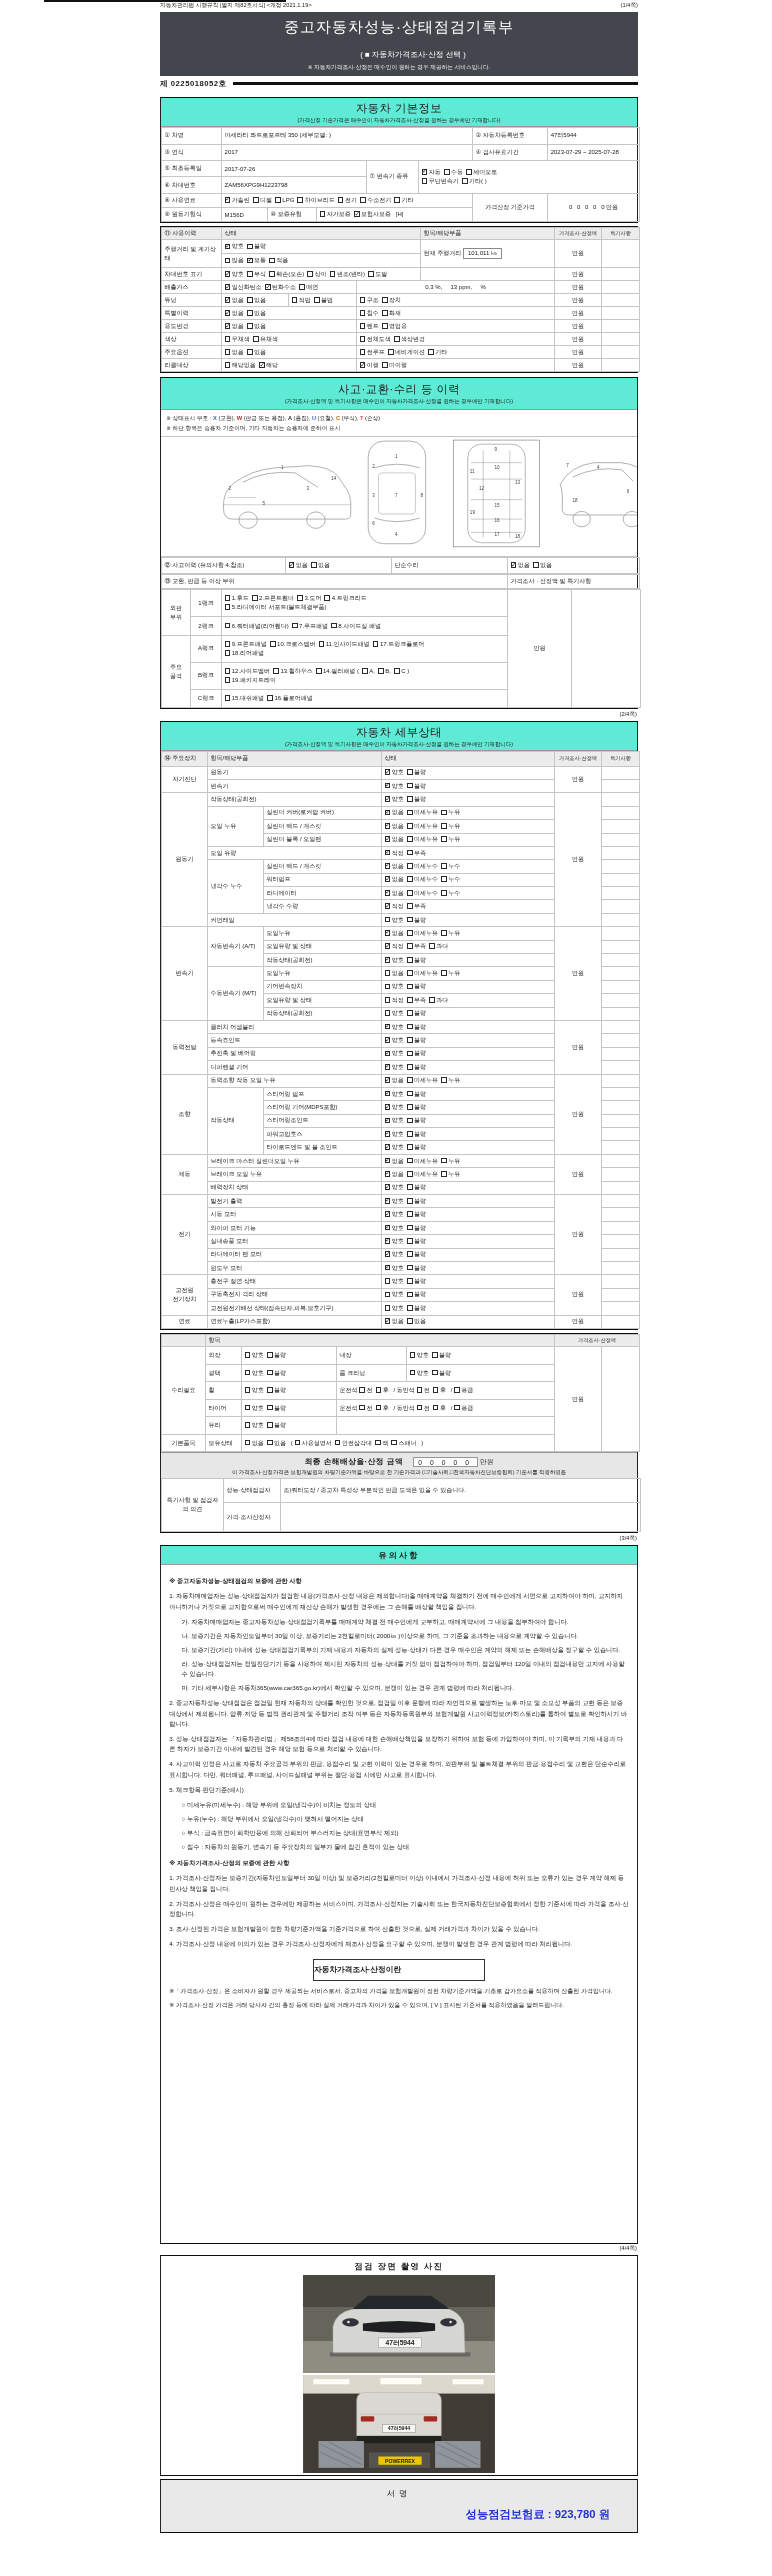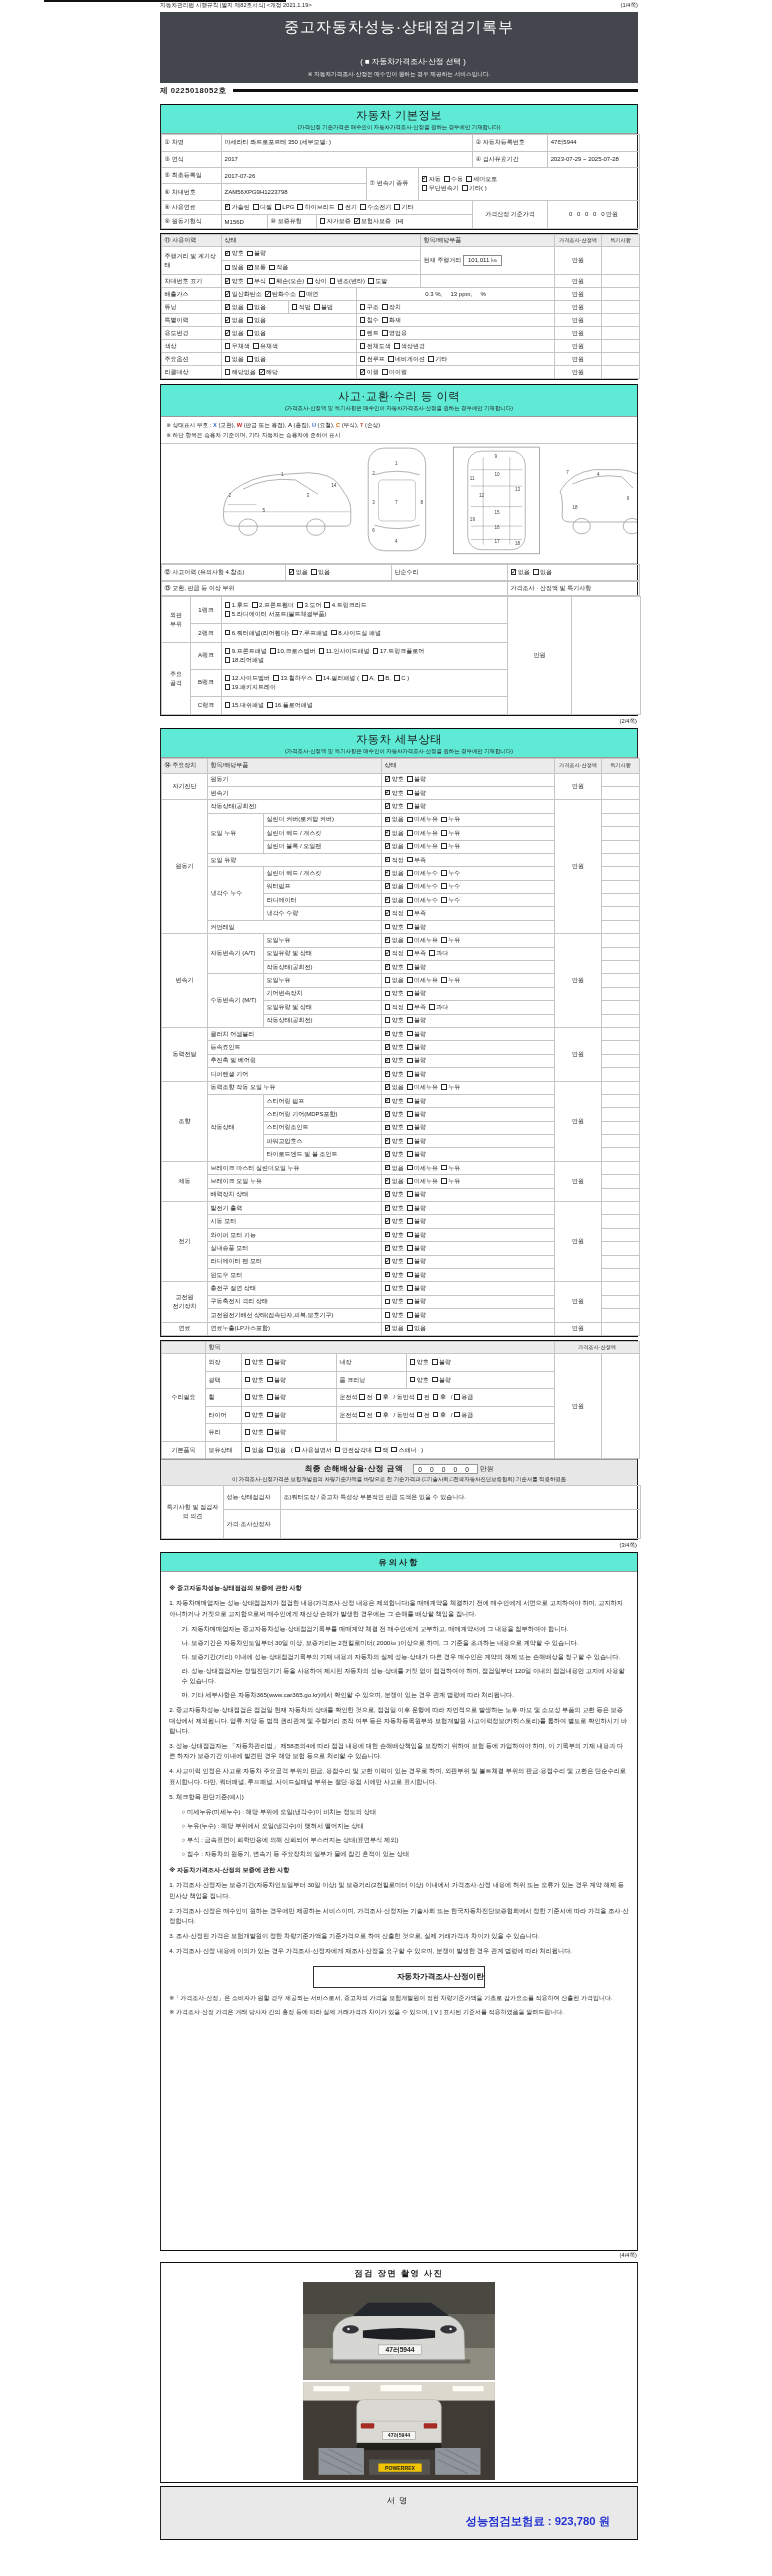--- a/index.html
+++ b/index.html
@@ -3,21 +3,21 @@
 <meta charset="utf-8">
 <style>
   html,body{margin:0;padding:0;background:#fff;}
   .canvas{position:relative;width:773px;height:2576px;background:#ffffff;overflow:hidden;
     font-family:"Liberation Sans","DejaVu Sans",sans-serif;color:#1b1b1b;}
   .artifact{position:absolute;left:44px;top:0;width:242px;height:1.5px;background:#111;}
   .page{position:absolute;left:160px;top:0;width:478px;}
   .topline{display:flex;justify-content:space-between;font-size:5.7px;color:#222;padding-top:1.5px;}
   .titlebox{margin-top:2.1px;background:#43474d;color:#fff;text-align:center;padding:6.7px 0 4.6px;}
   .tb-main{font-size:15px;letter-spacing:1px;}
-  .tb-opt{font-size:7.7px;margin-top:20px;padding-left:28px;}
+  .tb-opt{font-size:7.7px;margin-top:13px;padding-left:28px;}
   .tb-note{font-size:5.7px;margin-top:3.6px;color:#f0f0f0;}
   .docrow{display:flex;align-items:center;height:12.4px;margin-top:1px;}
   .docno{font-size:7.7px;font-weight:bold;letter-spacing:0.5px;white-space:nowrap;}
   .docrule{flex:1;height:3.1px;background:#101010;margin-left:6.2px;}
   .sec{border:1px solid #222;border-top:1.5px solid #0e0e0e;border-bottom:1.5px solid #0e0e0e;background:#fff;}
   .mt6{margin-top:3.1px;} .mt14{margin-top:7.2px;} .mt4{margin-top:2.1px;}
   .sh{background:#5eead4;text-align:center;padding:3.1px 0 2.1px;border-bottom:0.5px solid #9a9a9a;}
   .sh-t{font-size:11.3px;letter-spacing:0.5px;}
   .sh-s{font-size:5.4px;margin-top:1px;color:#222;}
   table.ft{width:100%;border-collapse:collapse;table-layout:fixed;}
@@ -39,21 +39,21 @@
   .diagwrap{border-bottom:0.5px solid #c6c6c6;}
   .glab{text-align:center;}
   .digits{border:0.5px solid #979797;background:#fff;padding:0.5px 4.6px;letter-spacing:3.1px;font-size:6.7px;}
   .finalrow{background:#e7e7e7;text-align:center;padding:3.6px 0 2.1px;border-top:0.5px solid #999;}
   .final-t{font-size:7.7px;font-weight:bold;display:inline-block;margin-right:7.2px;letter-spacing:0.5px;}
   .final-note{font-size:5.4px;margin-top:2.1px;}
   .notice-body{padding:5.2px 8.2px 3.1px 8.2px;font-size:6.2px;line-height:1.68;}
   .nh{font-weight:bold;margin:6.2px 0 3.1px 0;}
   .np{margin:4.6px 0;}
   .ni{margin:3.6px 0 3.6px 12.4px;}
-  .nbox{width:170px;margin:9.3px auto 5.2px auto;border:1px solid #333;text-align:right;
+  .nbox{width:170px;margin:9.3px auto 5.2px auto;border:1px solid #333;text-align:left;
     font-size:7.7px;font-weight:bold;padding:3.6px 0;}
   .nbn{margin:3.6px 0;font-size:6px;}
   .photos-title{text-align:center;font-size:8.2px;font-weight:bold;letter-spacing:1.5px;padding:4.6px 0 3.1px 0;}
   .photo{width:192px;margin:0 auto 2.1px auto;display:block;}
   .sign{background:#e9e9e9;}
   .sign-t{text-align:center;font-size:8.2px;letter-spacing:4.1px;padding-top:7.2px;}
   .sign-fee{text-align:right;padding:8.2px 27px 10.3px 0;color:#2232d2;font-size:11.3px;font-weight:bold;}
   .svgnum{font-size:9px;fill:#444;}
 </style>
 </head>

